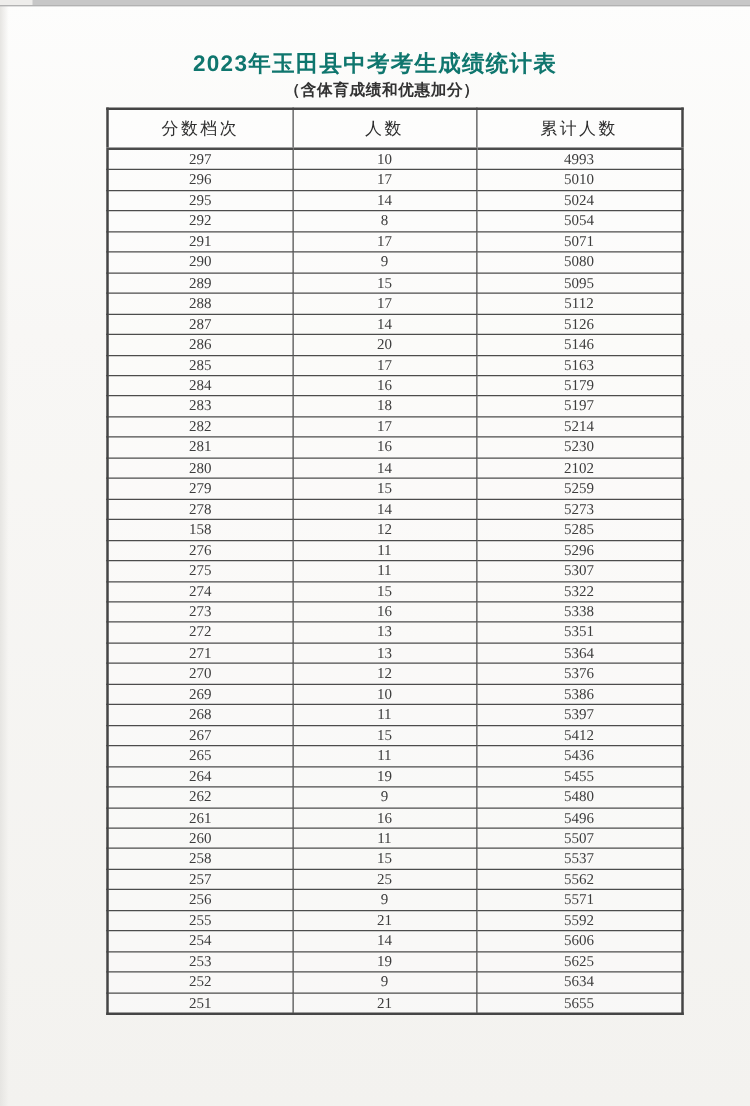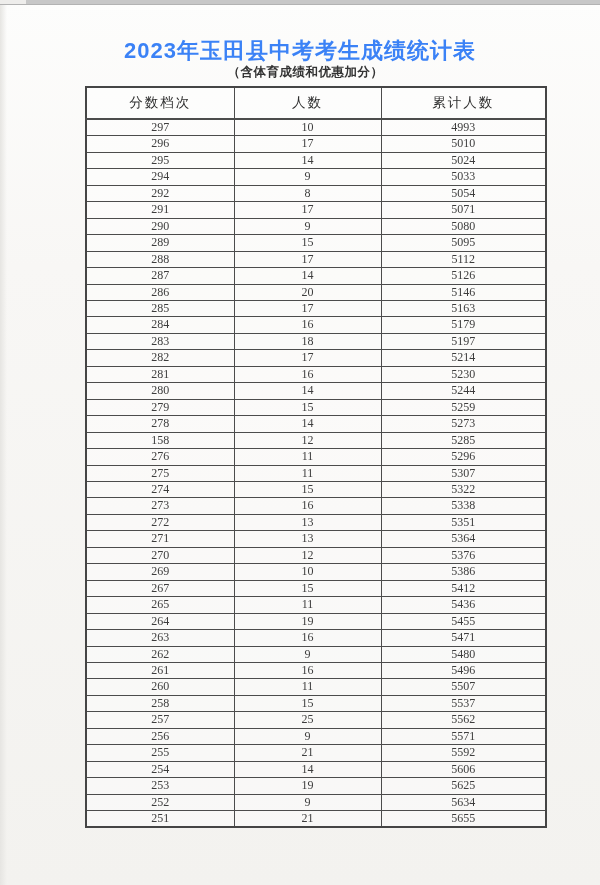--- a/index.html
+++ b/index.html
@@ -37,24 +37,24 @@
     width: 26px; height: 4px;
     background: #eeedeb;
   }
   .doc {
     padding-top: 40px;
   }
   .title {
     margin: 0;
     text-align: center;
     font-family: "Liberation Sans", sans-serif;
-    font-size: 22px;
+    font-size: 18px;
     font-weight: bold;
     letter-spacing: 1px;
-    color: #3b82f6;
+    color: #0f766e;
     line-height: 22px;
   }
   .subtitle {
     margin: 2px 0 0 0;
     text-align: center;
     font-size: 12.5px;
     font-weight: bold;
     color: #333333;
     line-height: 16px;
     letter-spacing: 0.5px;
@@ -130,25 +130,20 @@
           <td>296</td>
           <td>17</td>
           <td>5010</td>
         </tr>
         <tr>
           <td>295</td>
           <td>14</td>
           <td>5024</td>
         </tr>
         <tr>
-          <td>294</td>
-          <td>9</td>
-          <td>5033</td>
-        </tr>
-        <tr>
           <td>292</td>
           <td>8</td>
           <td>5054</td>
         </tr>
         <tr>
           <td>291</td>
           <td>17</td>
           <td>5071</td>
         </tr>
         <tr>
@@ -197,21 +192,21 @@
           <td>5214</td>
         </tr>
         <tr>
           <td>281</td>
           <td>16</td>
           <td>5230</td>
         </tr>
         <tr>
           <td>280</td>
           <td>14</td>
-          <td>5244</td>
+          <td>2102</td>
         </tr>
         <tr>
           <td>279</td>
           <td>15</td>
           <td>5259</td>
         </tr>
         <tr>
           <td>278</td>
           <td>14</td>
           <td>5273</td>
@@ -255,40 +250,40 @@
           <td>270</td>
           <td>12</td>
           <td>5376</td>
         </tr>
         <tr>
           <td>269</td>
           <td>10</td>
           <td>5386</td>
         </tr>
         <tr>
+          <td>268</td>
+          <td>11</td>
+          <td>5397</td>
+        </tr>
+        <tr>
           <td>267</td>
           <td>15</td>
           <td>5412</td>
         </tr>
         <tr>
           <td>265</td>
           <td>11</td>
           <td>5436</td>
         </tr>
         <tr>
           <td>264</td>
           <td>19</td>
           <td>5455</td>
         </tr>
         <tr>
-          <td>263</td>
-          <td>16</td>
-          <td>5471</td>
-        </tr>
-        <tr>
           <td>262</td>
           <td>9</td>
           <td>5480</td>
         </tr>
         <tr>
           <td>261</td>
           <td>16</td>
           <td>5496</td>
         </tr>
         <tr>

